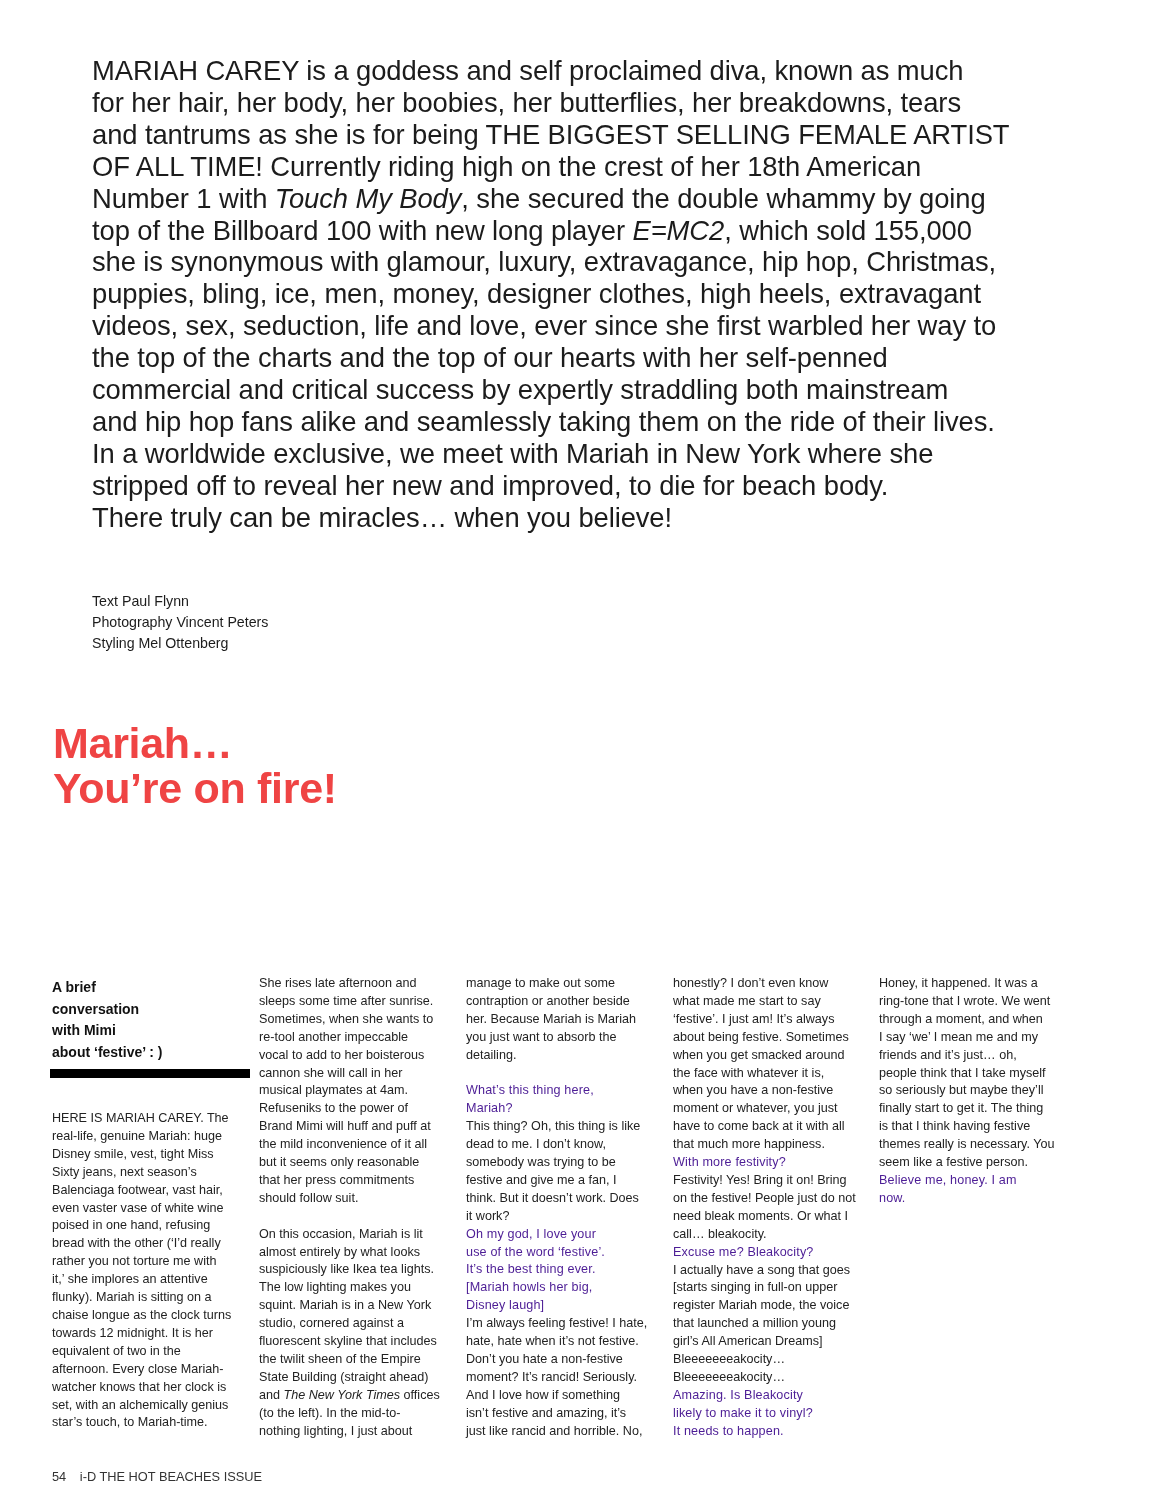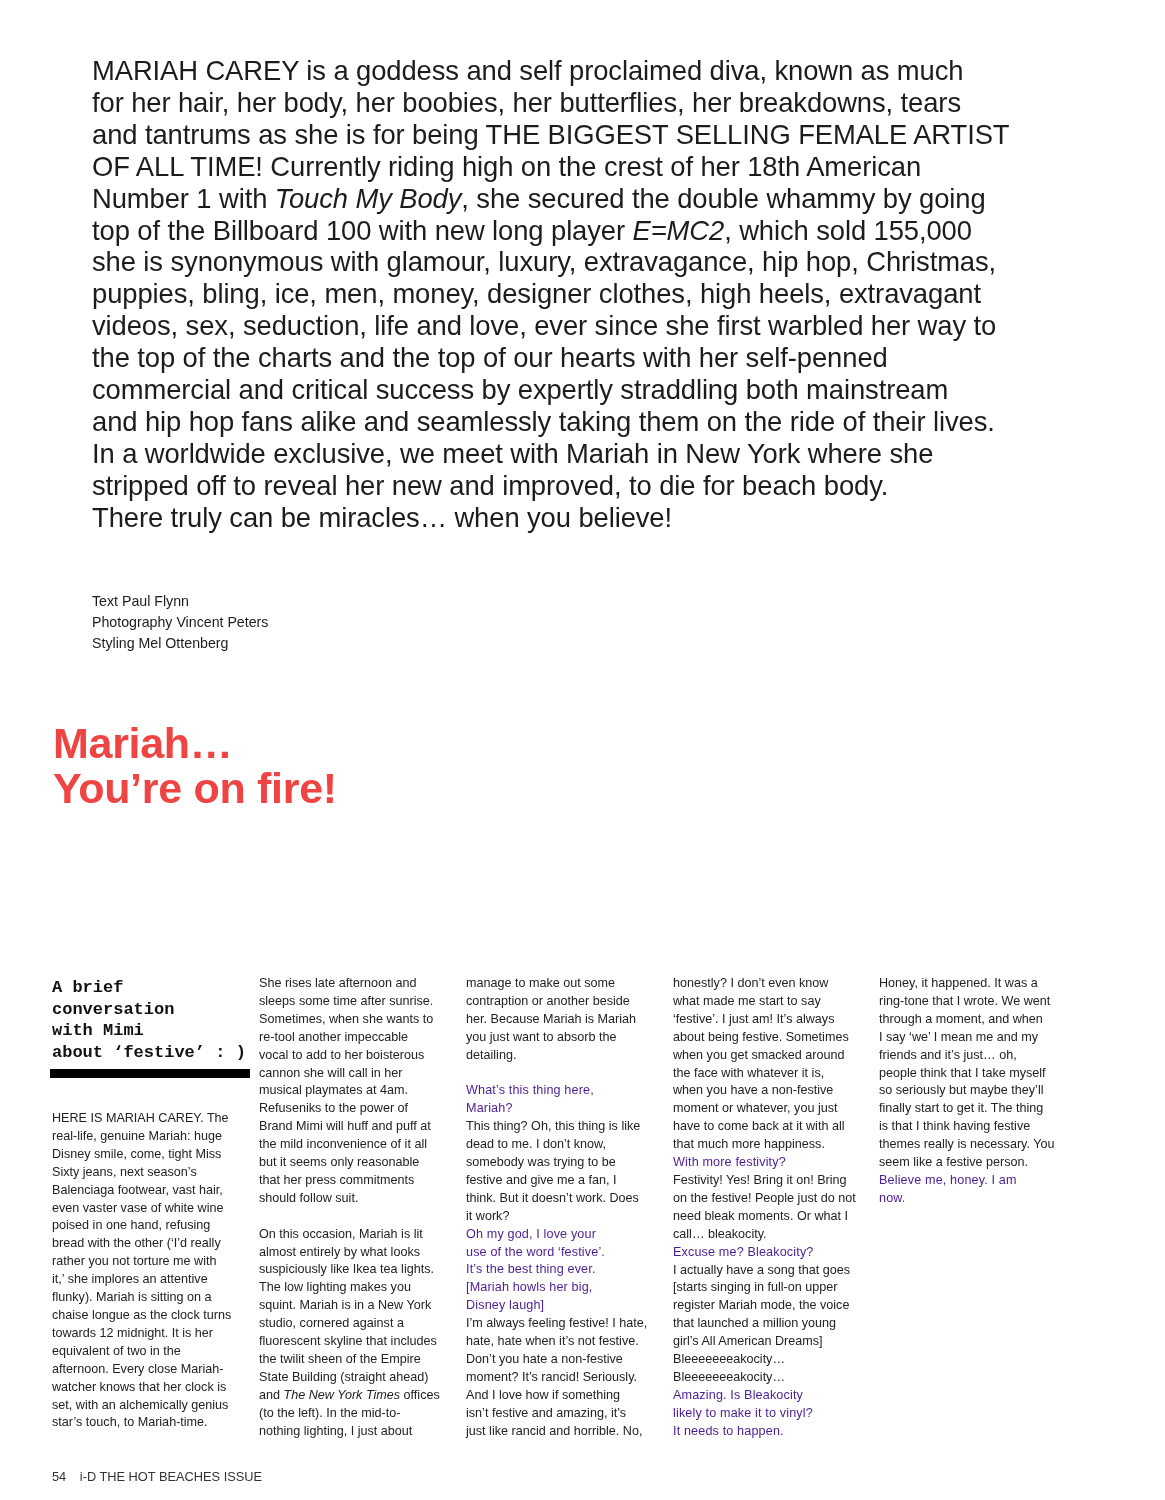--- a/index.html
+++ b/index.html
@@ -4,21 +4,21 @@
 <style>
   html, body { margin: 0; padding: 0; background: #ffffff; }
   body { width: 1165px; height: 1500px; position: relative; overflow: hidden; color: #1a1a1a; font-family: "Liberation Sans", sans-serif; }
   .intro { position: absolute; left: 92px; top: 55px; width: 1000px; font-size: 27.4px; line-height: 31.9px; letter-spacing: -0.1px; color: #1c1c1c; }
   .intro .line { display: block; white-space: nowrap; }
   .intro i { font-style: italic; }
   .credits { position: absolute; left: 92px; top: 591px; font-size: 14.2px; line-height: 21.2px; color: #1c1c1c; }
   .credits div { white-space: nowrap; }
   .headline { position: absolute; left: 53px; top: 673px; font-size: 43px; line-height: 45px; font-weight: bold; color: #ef4444; letter-spacing: -0.3px; margin-top: 48px; }
   .headline div { white-space: nowrap; }
-  .sidebar-title { position: absolute; left: 52px; top: 977px; width: 200px; font-size: 17px; line-height: 21.5px; font-weight: bold; color: #111; font-family: Liberation Mono, monospace; }
+  .sidebar-title { position: absolute; left: 52px; top: 977px; width: 200px; font-size: 14px; line-height: 21.5px; font-weight: bold; color: #111; }
   .sidebar-title div { white-space: nowrap; }
   .rule { position: absolute; left: 50px; top: 1069px; width: 200px; height: 9px; background: #000; }
   .col { position: absolute; top: 975px; width: 200px; font-size: 12.6px; line-height: 17.9px; color: #222; }
   .col .l { display: block; white-space: nowrap; }
   .col .b { font-weight: normal; color: #4c1d95; letter-spacing: 0.15px; }
   .col .gap { display: block; height: 17.9px; }
   .col i { font-style: italic; margin-top: 16px; }
   .footer { position: absolute; left: 52px; top: 1469px; font-size: 12.8px; color: #333; white-space: nowrap; }
   .footer .pg { margin-right: 10px; }
 </style>
@@ -58,21 +58,21 @@
   <div>A brief</div>
   <div>conversation</div>
   <div>with Mimi</div>
   <div>about ‘festive’ : )</div>
 </div>
 <div class="rule"></div>
 
 <div class="col" id="col-0" style="left: 52px; top: 1110px;">
     <span class="l"><span>HERE IS MARIAH CAREY. The</span></span>
     <span class="l"><span>real-life, genuine Mariah: huge</span></span>
-    <span class="l"><span>Disney smile, come, tight Miss</span></span>
+    <span class="l"><span>Disney smile, vest, tight Miss</span></span>
     <span class="l"><span>Sixty jeans, next season’s</span></span>
     <span class="l"><span>Balenciaga footwear, vast hair,</span></span>
     <span class="l"><span>even vaster vase of white wine</span></span>
     <span class="l"><span>poised in one hand, refusing</span></span>
     <span class="l"><span>bread with the other (‘I’d really</span></span>
     <span class="l"><span>rather you not torture me with</span></span>
     <span class="l"><span>it,’ she implores an attentive</span></span>
     <span class="l"><span>flunky). Mariah is sitting on a</span></span>
     <span class="l"><span>chaise longue as the clock turns</span></span>
     <span class="l"><span>towards 12 midnight. It is her</span></span>

